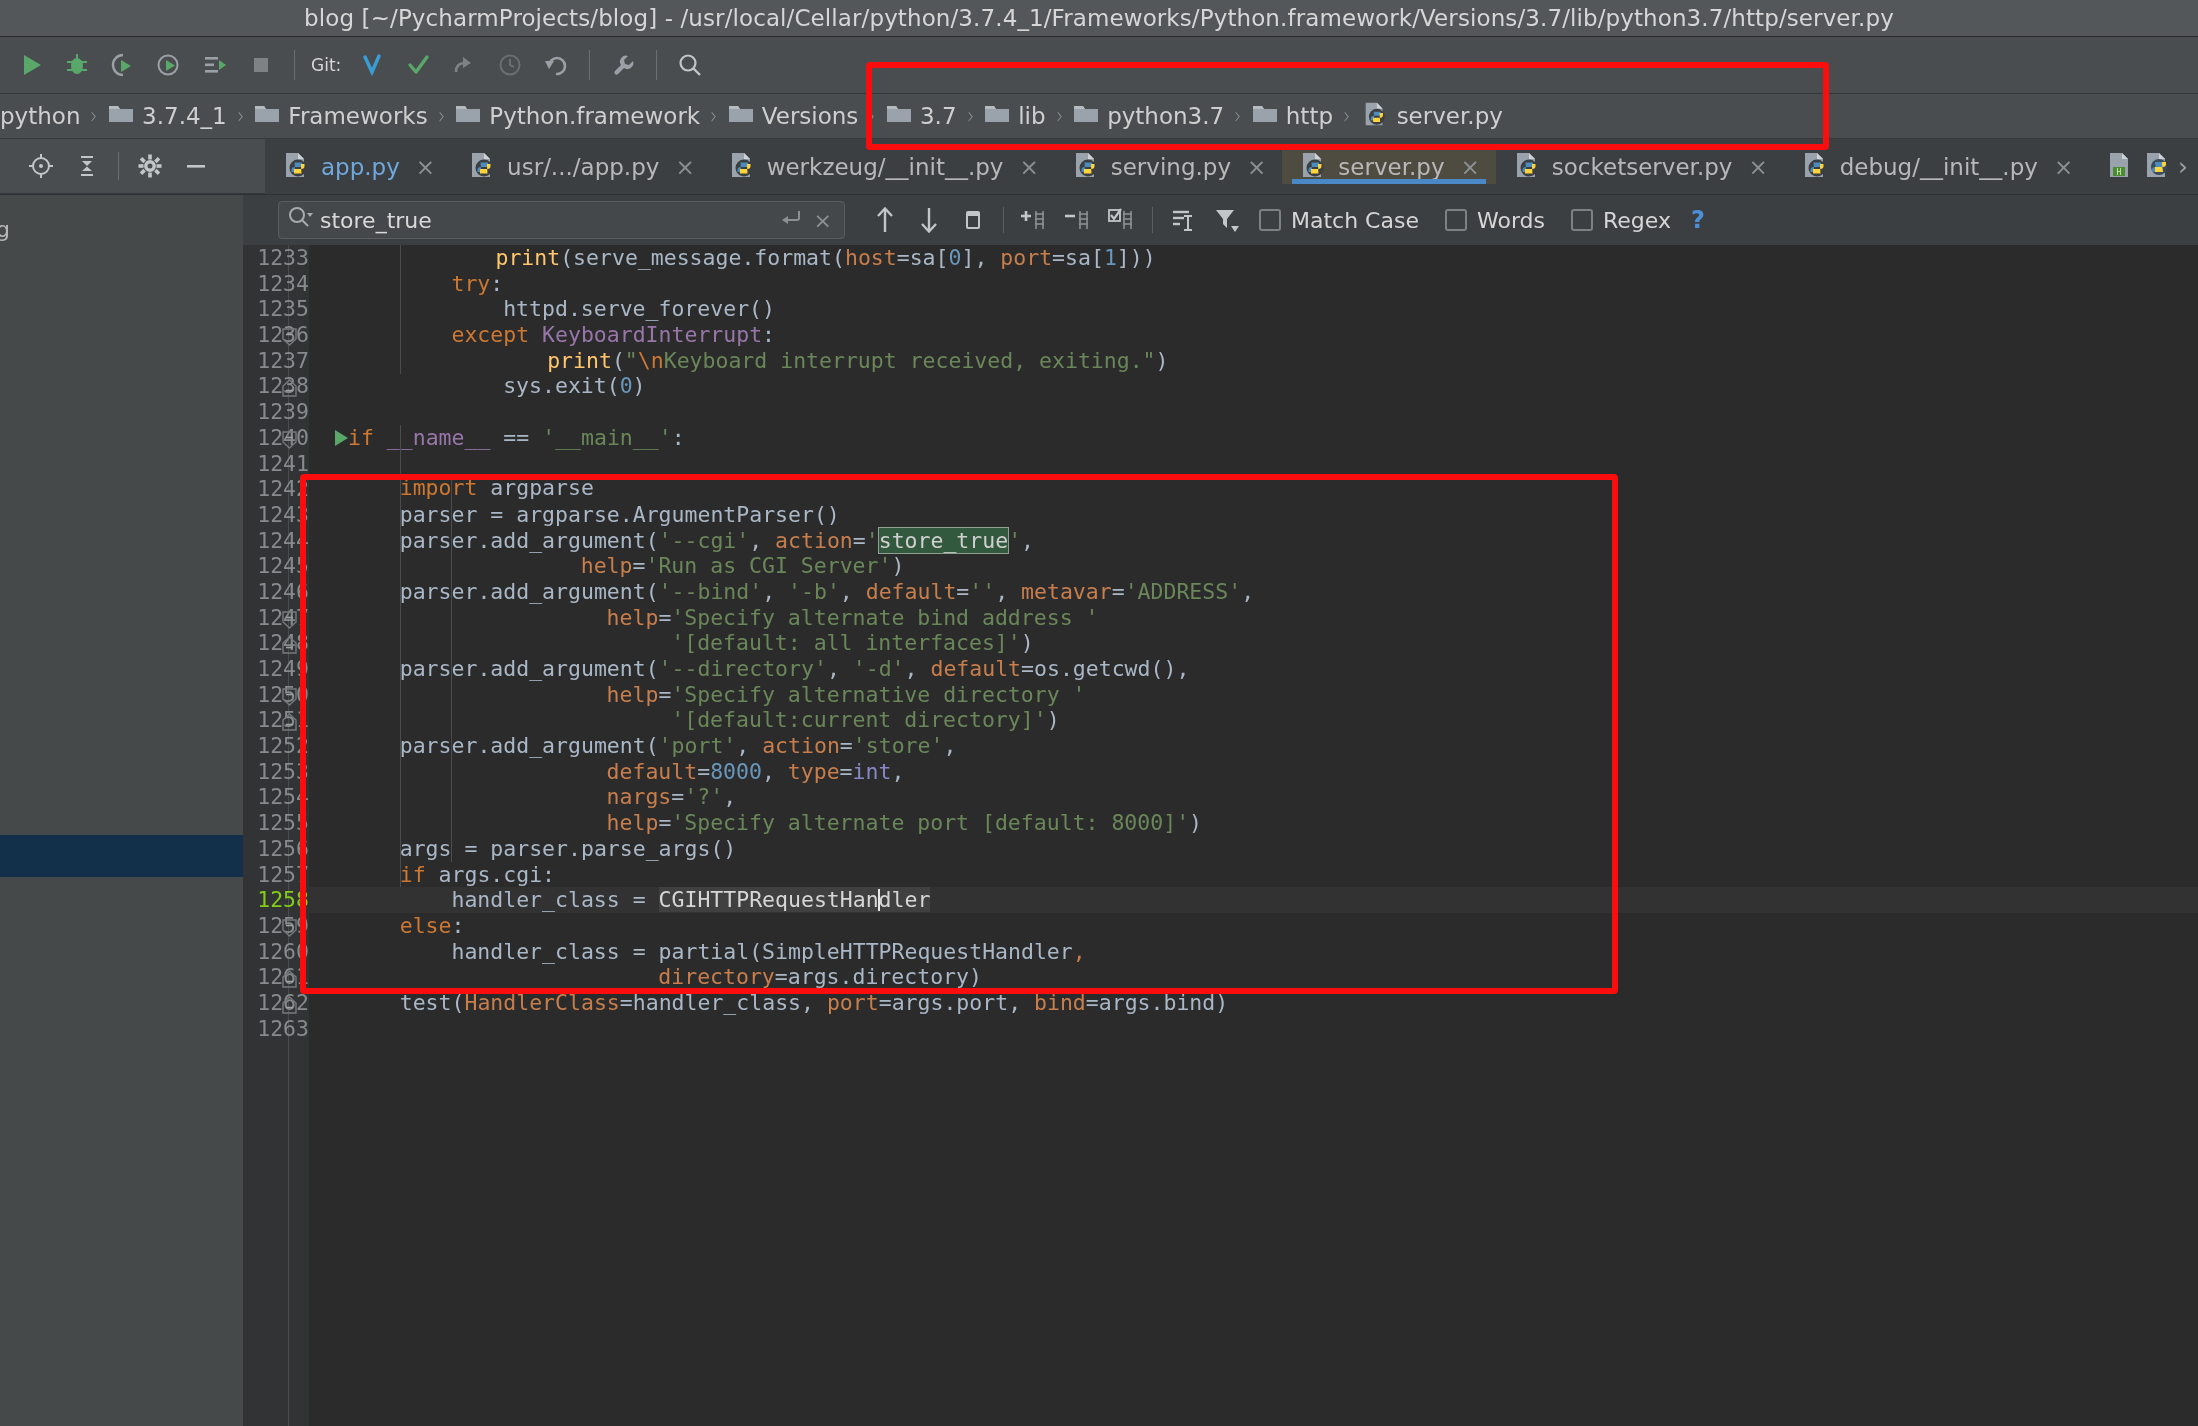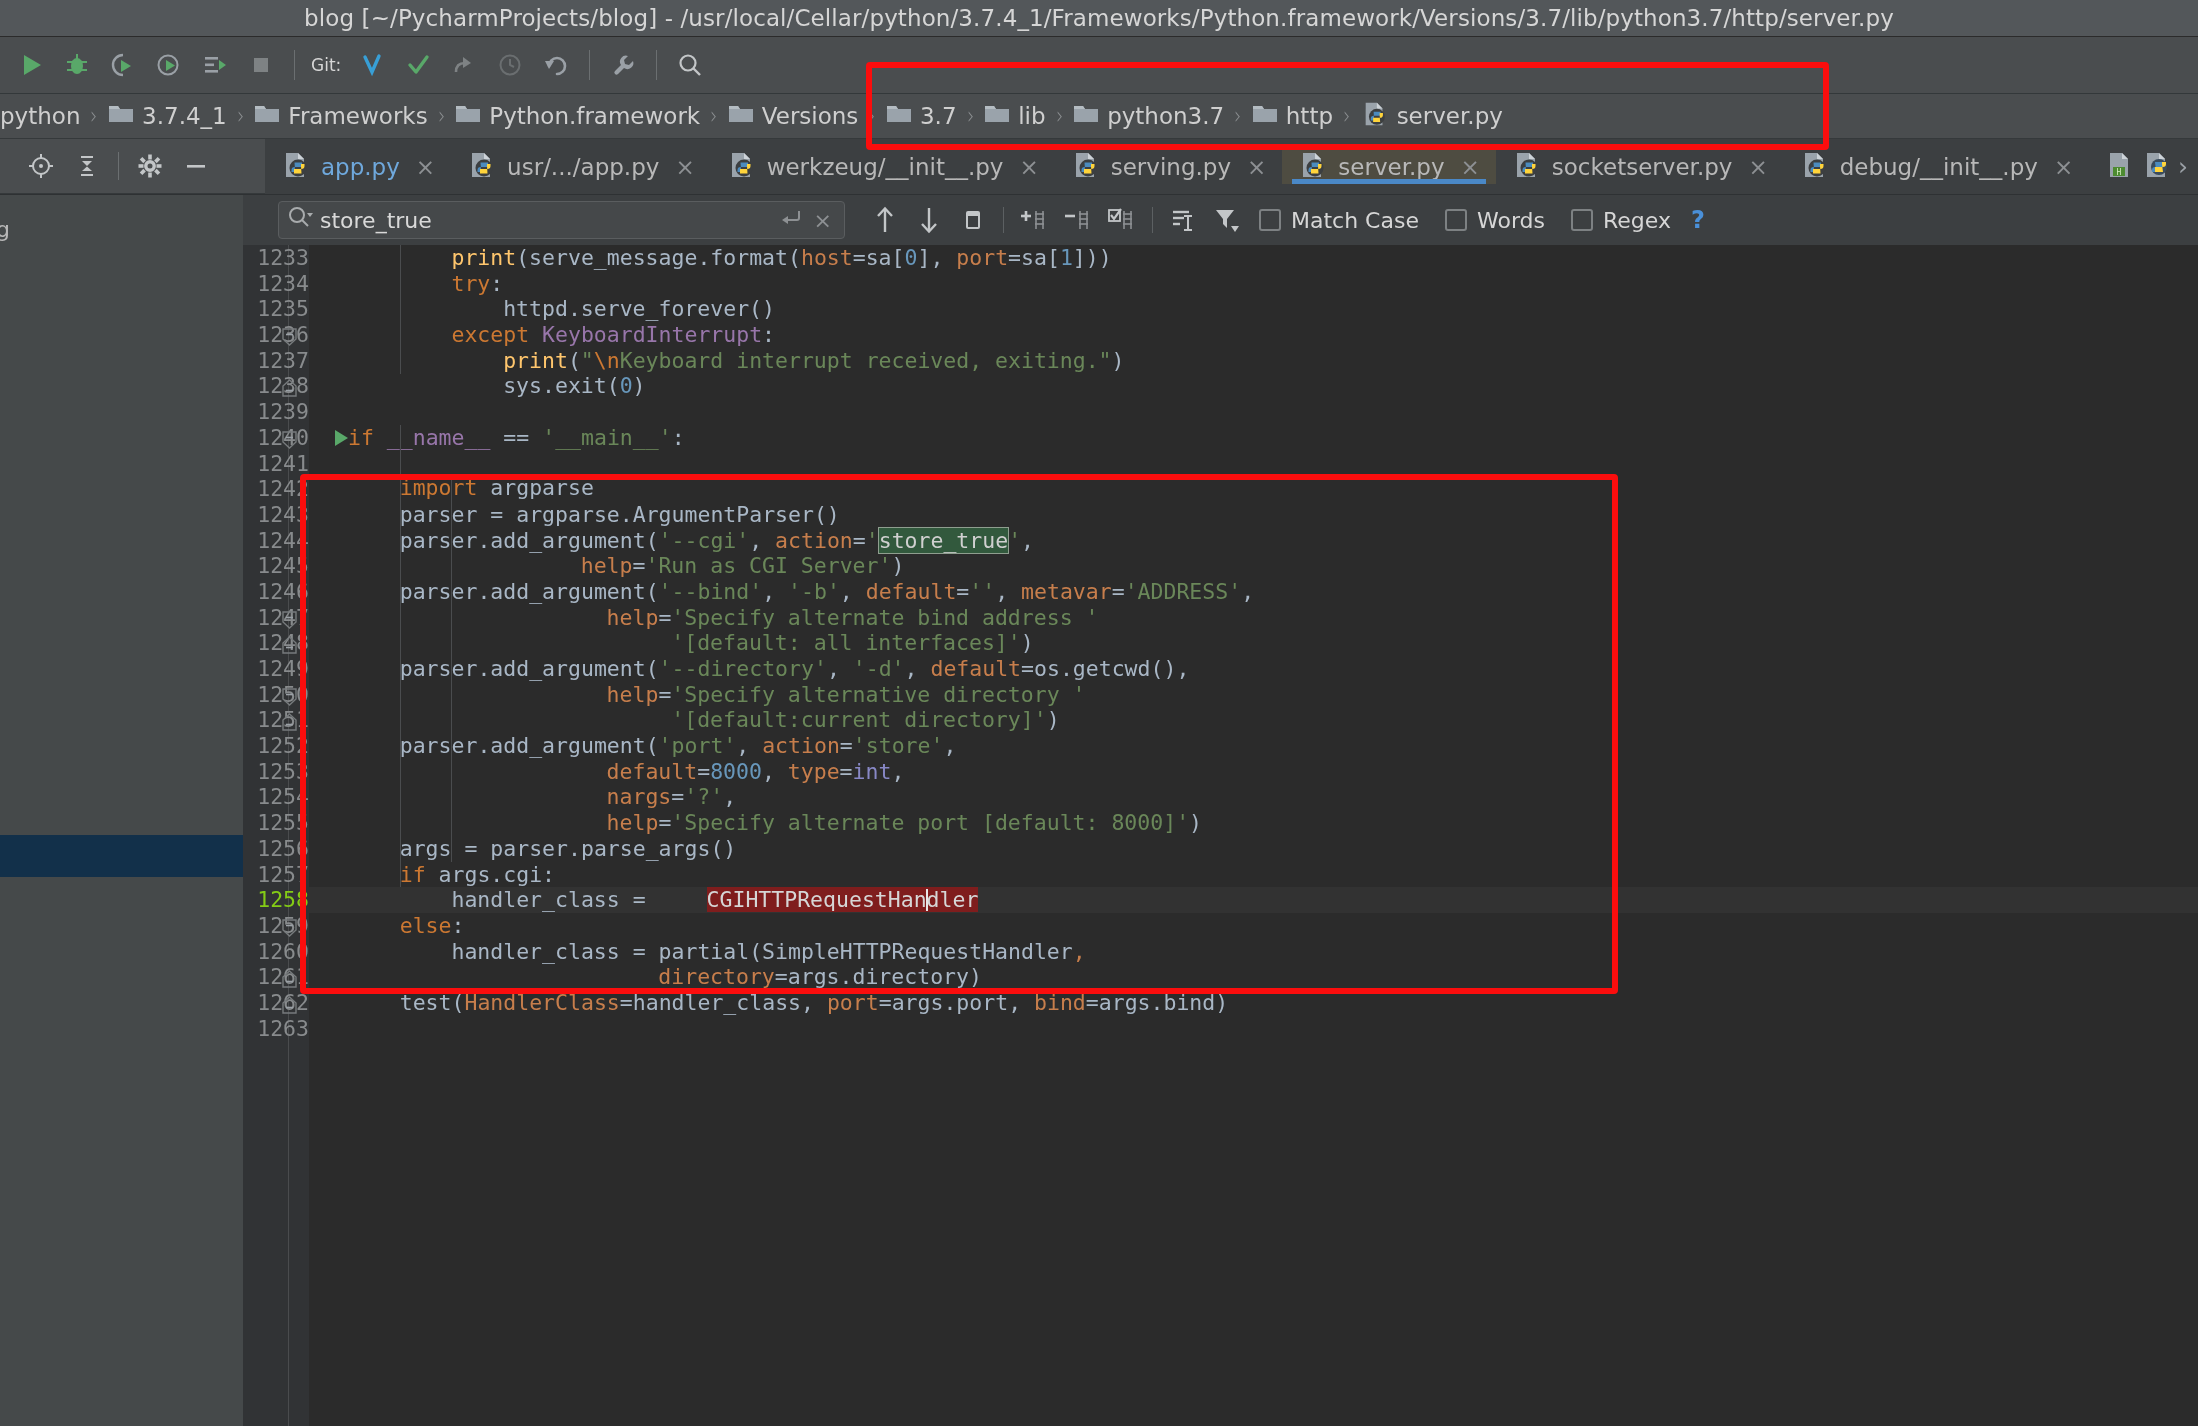--- a/index.html
+++ b/index.html
@@ -158,28 +158,28 @@
   }
   
   .indent-guide {
     position: absolute; top: 0; bottom: 0; width: 1px; background: #4a4c4e;
   }
 
   
   .k  { color: #cc7832; }              
   .s  { color: #6a8759; }              
   .n  { color: #6897bb; }              
-  .f  { color: #ffc66d; }              
+  .f  { color: #ffc66d; margin-left: 44px; }              
   .kw { color: #9876aa; }              
   .kwarg { color: #c77e4c; }           
   .def { color: #a9b7c6; }
   .esc { color: #cc7832; }
   .typ { color: #8888c6; }
 
-  .sel-blue { background: #7f1d1d; color: #d6d6d6; margin-left: 48px; }
+  .sel-blue { background: #404040; color: #d6d6d6; }
   .find-hit {
     background: #32593d; outline: 1px solid #8f9e8f; color: #d0d0d0;
   }
   .caret {
     display: inline-block; width: 0; border-left: 2px solid #e8e8e8;
     height: 22px; vertical-align: -4px; margin: 0 -1px;
   }
 
   
   .fold-mark {

